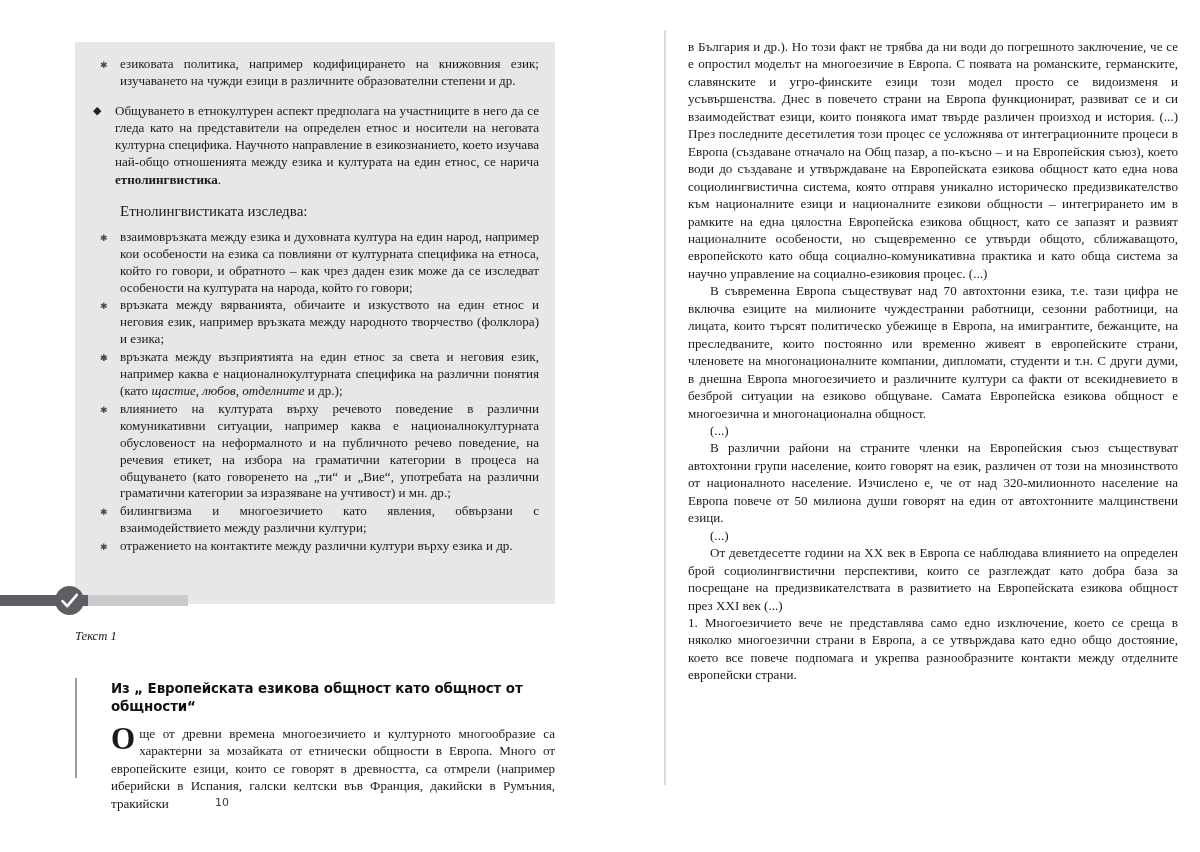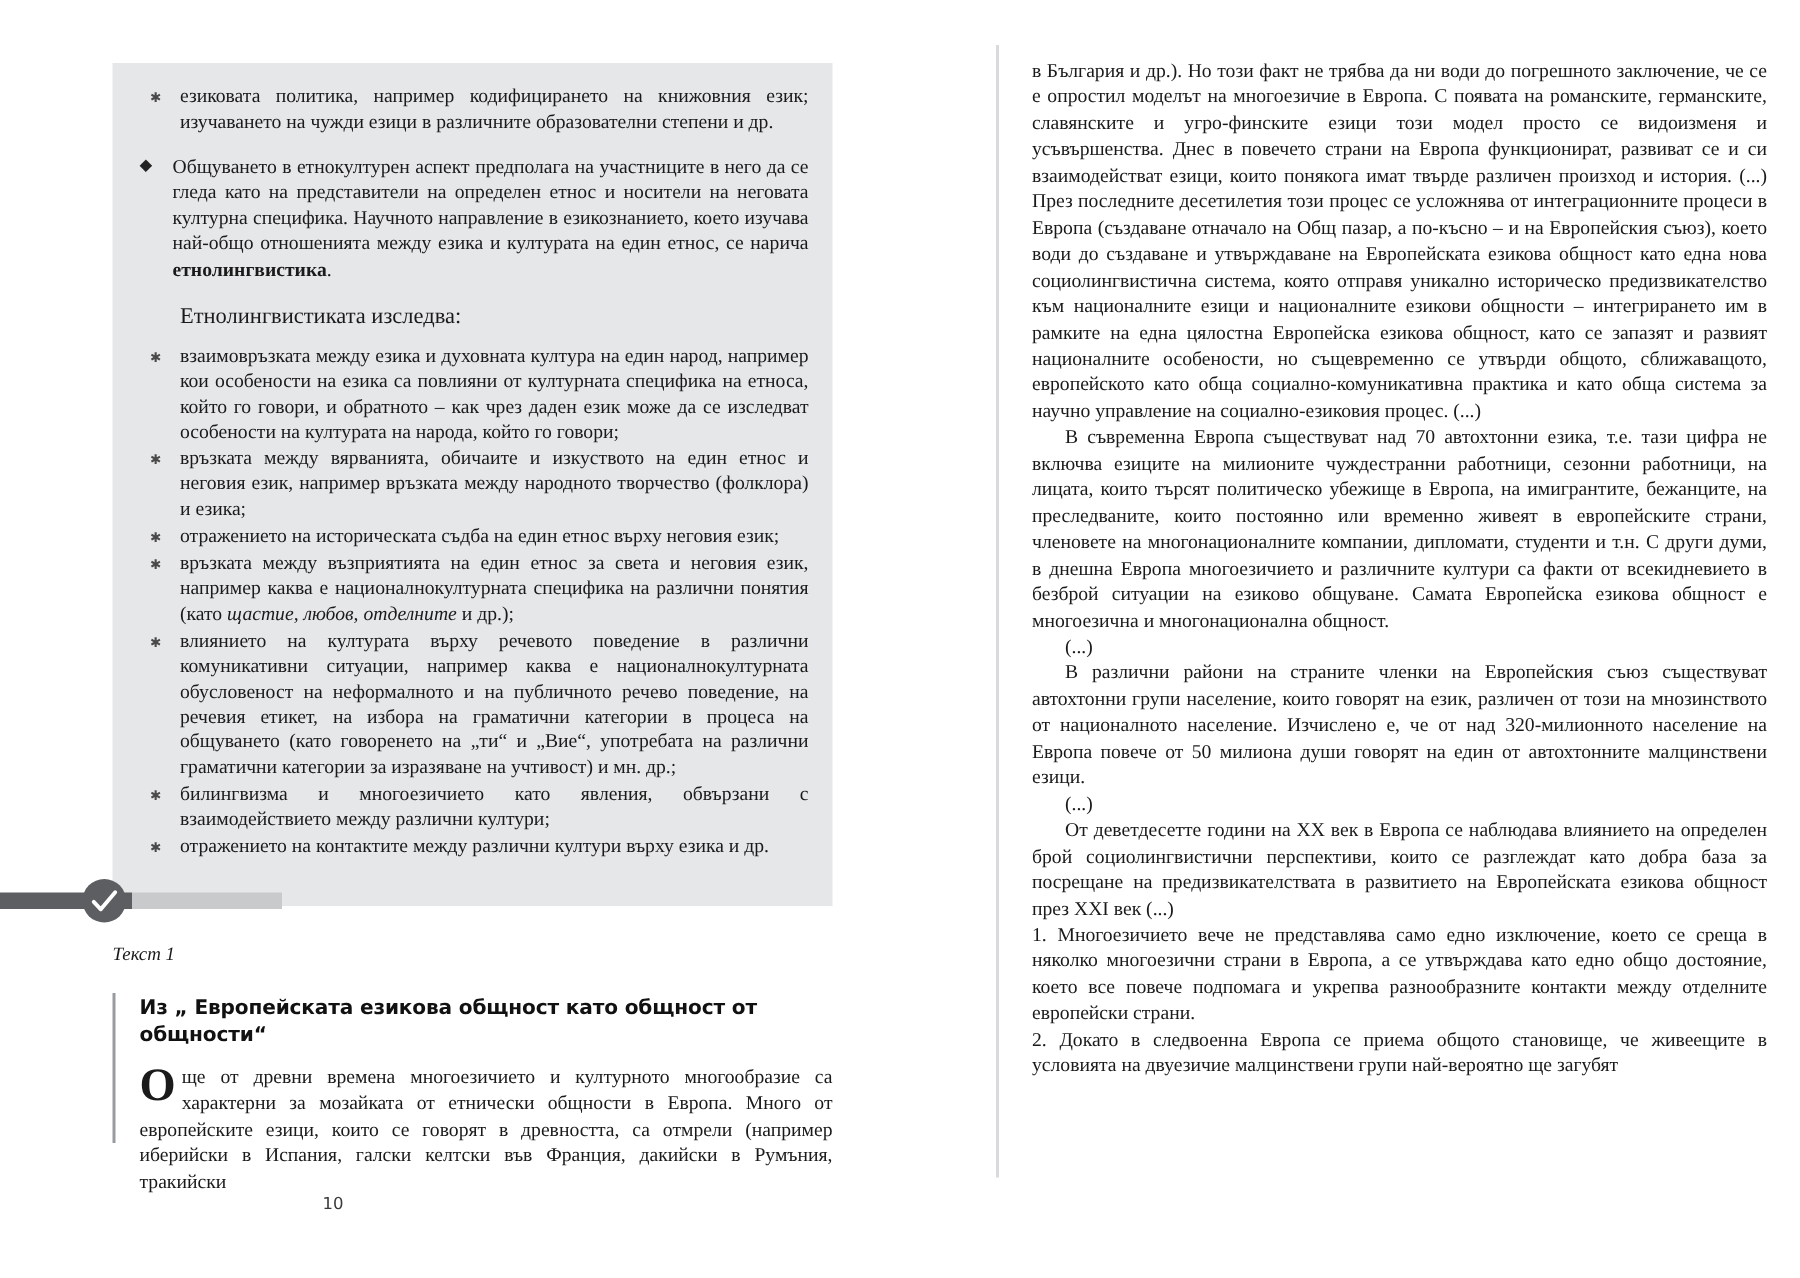--- a/index.html
+++ b/index.html
@@ -146,22 +146,22 @@
   .instr b { font-weight: bold; }
   .text-label {
     font-size: 12.6px;
     font-style: italic;
     line-height: 16px;
     margin: 1px 0 0 0;
   }
 
   .title-block {
     position: relative;
-    margin-top: 20px;
-    padding-left: 18px;
+    margin-top: 36px;
+    padding-left: 36px;
   }
   .title-block:before {
     content: "";
     position: absolute;
     left: 0px;
     top: -2px;
     width: 2px;
     height: 100px;
     background: #9a9ba0;
   }
@@ -255,21 +255,20 @@
             <span>взаимовръзката между езика и духовната култура на един народ, например кои особености на езика са повлияни от културната специфика на етноса, който го говори, и обратното – как чрез даден език може да се изследват особености на културата на народа, който го говори;</span>
           </div>
 
           <div class="bul-item">
             <span class="mark">✱</span>
             <span>връзката между вярванията, обичаите и изкуството на един етнос и неговия език, например връзката между народното творчество (фолклора) и езика;</span>
           </div>
 
           <div class="bul-item">
             <span class="mark">✱</span>
-            <span>отражението на историческата съдба на един етнос върху неговия език;</span>
           </div>
 
           <div class="bul-item">
             <span class="mark">✱</span>
             <span>връзката между възприятията на един етнос за света и неговия език, например каква е националнокултурната специфика на различни понятия (като </span><span class="ital">щастие, любов, отделните</span><span> и др.);</span>
           </div>
 
           <div class="bul-item">
             <span class="mark">✱</span>
             <span>влиянието на културата върху речевото поведение в различни комуникативни ситуации, например каква е националнокултурната обусловеност на неформалното и на публичното речево поведение, на речевия етикет, на избора на граматични категории в процеса на общуването (като говоренето на „ти“ и „Вие“, употребата на различни граматични категории за изразяване на учтивост) и мн. др.;</span>
@@ -312,18 +311,17 @@
 
   <div class="right-page">
     <div class="right-col">
       <p class="rp">в България и др.). Но този факт не трябва да ни води до погрешното заключение, че се е опростил моделът на многоезичие в Европа. С появата на романските, германските, славянските и угро-финските езици този модел просто се видоизменя и усъвършенства. Днес в повечето страни на Европа функционират, развиват се и си взаимодействат езици, които понякога имат твърде различен произход и история. (...) През последните десетилетия този процес се усложнява от интеграционните процеси в Европа (създаване отначало на Общ пазар, а по-късно – и на Европейския съюз), което води до създаване и утвърждаване на Европейската езикова общност като една нова социолингвистична система, която отправя уникално историческо предизвикателство към националните езици и националните езикови общности – интегрирането им в рамките на една цялостна Европейска езикова общност, като се запазят и развият националните особености, но същевременно се утвърди общото, сближаващото, европейското като обща социално-комуникативна практика и като обща система за научно управление на социално-езиковия процес. (...)</p>
       <p class="rp indent">В съвременна Европа съществуват над 70 автохтонни езика, т.е. тази цифра не включва езиците на милионите чуждестранни работници, сезонни работници, на лицата, които търсят политическо убежище в Европа, на имигрантите, бежанците, на преследваните, които постоянно или временно живеят в европейските страни, членовете на многонационалните компании, дипломати, студенти и т.н. С други думи, в днешна Европа многоезичието и различните култури са факти от всекидневието в безброй ситуации на езиково общуване. Самата Европейска езикова общност е многоезична и многонационална общност.</p>
       <p class="rp indent">(...)</p>
       <p class="rp indent">В различни райони на страните членки на Европейския съюз съществуват автохтонни групи население, които говорят на език, различен от този на мнозинството от националното население. Изчислено е, че от над 320-милионното население на Европа повече от 50 милиона души говорят на един от автохтонните малцинствени езици.</p>
       <p class="rp indent">(...)</p>
       <p class="rp indent">От деветдесетте години на XX век в Европа се наблюдава влиянието на определен брой социолингвистични перспективи, които се разглеждат като добра база за посрещане на предизвикателствата в развитието на Европейската езикова общност през XXI век (...)</p>
       <p class="rp">1.  Многоезичието вече не представлява само едно изключение, което се среща в няколко многоезични страни в Европа, а се утвърждава като едно общо достояние, което все повече подпомага и укрепва разнообразните контакти между отделните европейски страни.</p>
-      <p class="rp">2.  Докато в следвоенна Европа се приема общото становище, че живеещите в условията на двуезичие малцинствени групи най-вероятно ще загубят</p>
     </div>
 
   </div>
 
 </div>
 
 </body></html>

